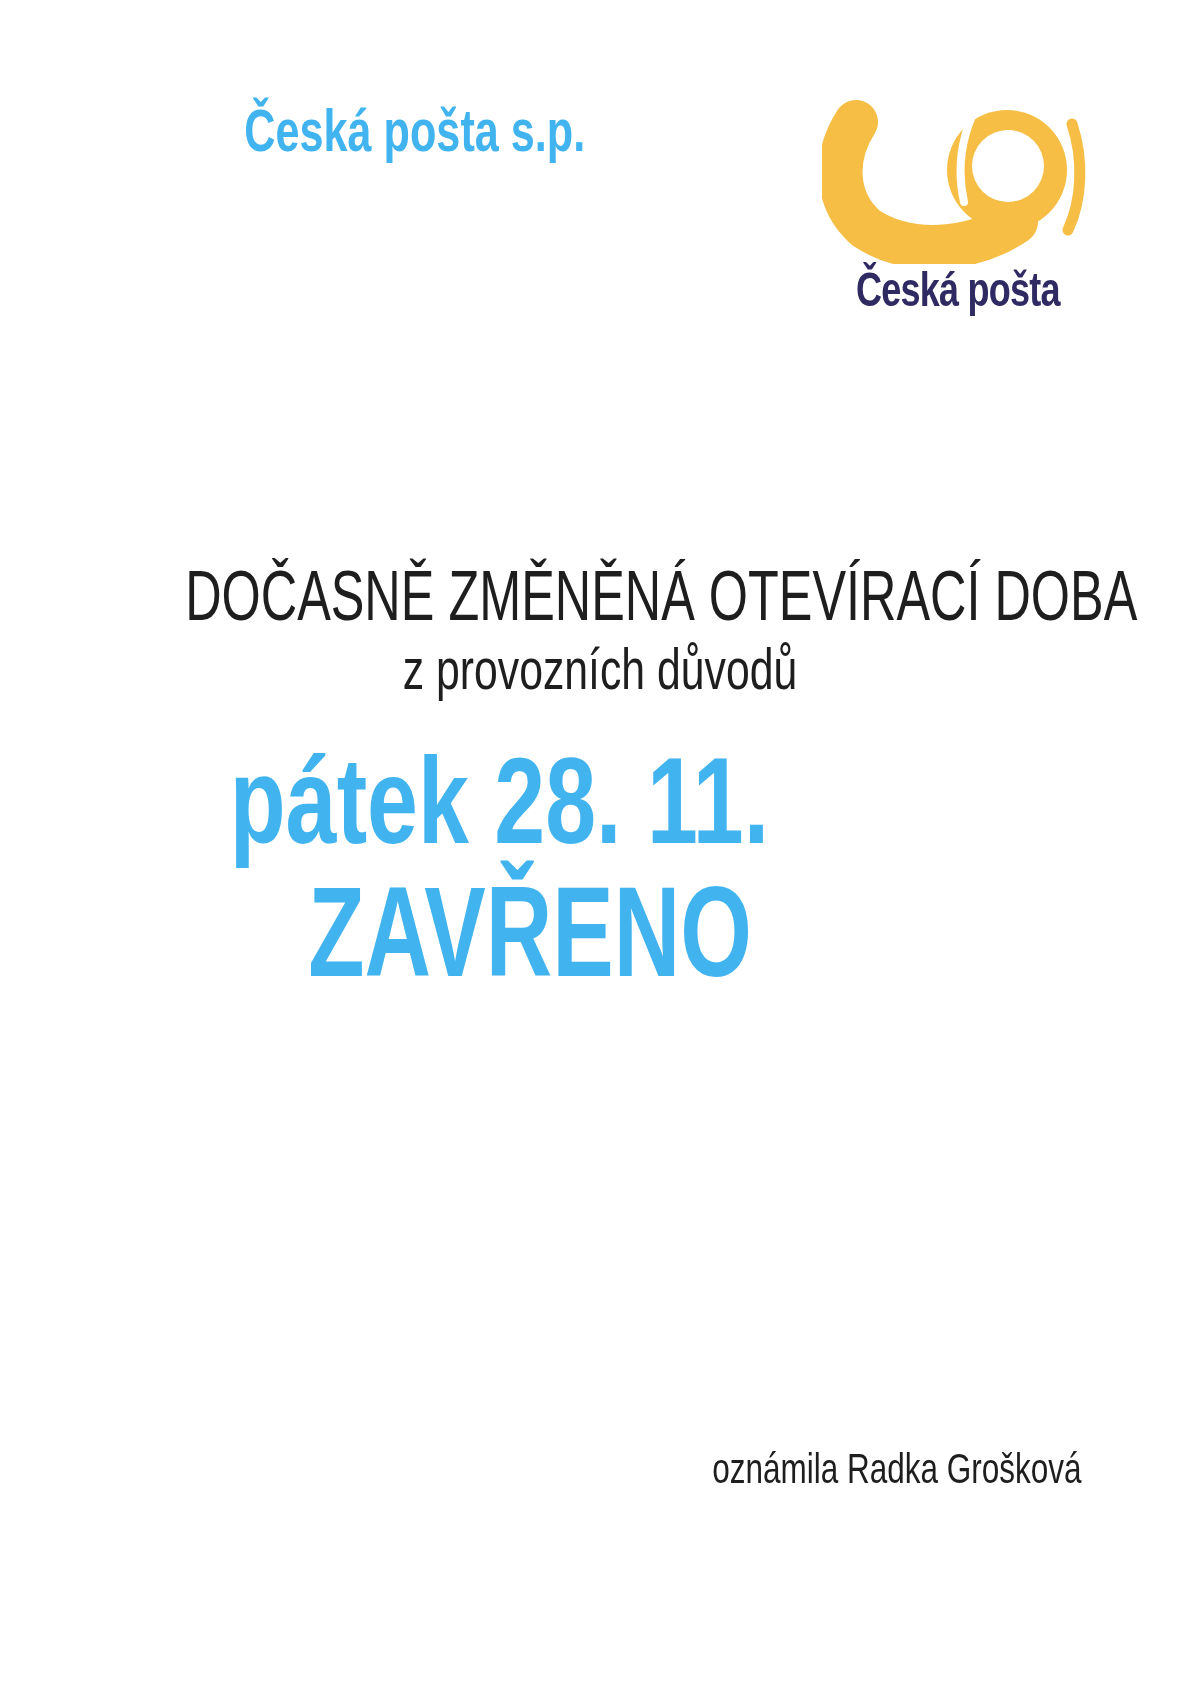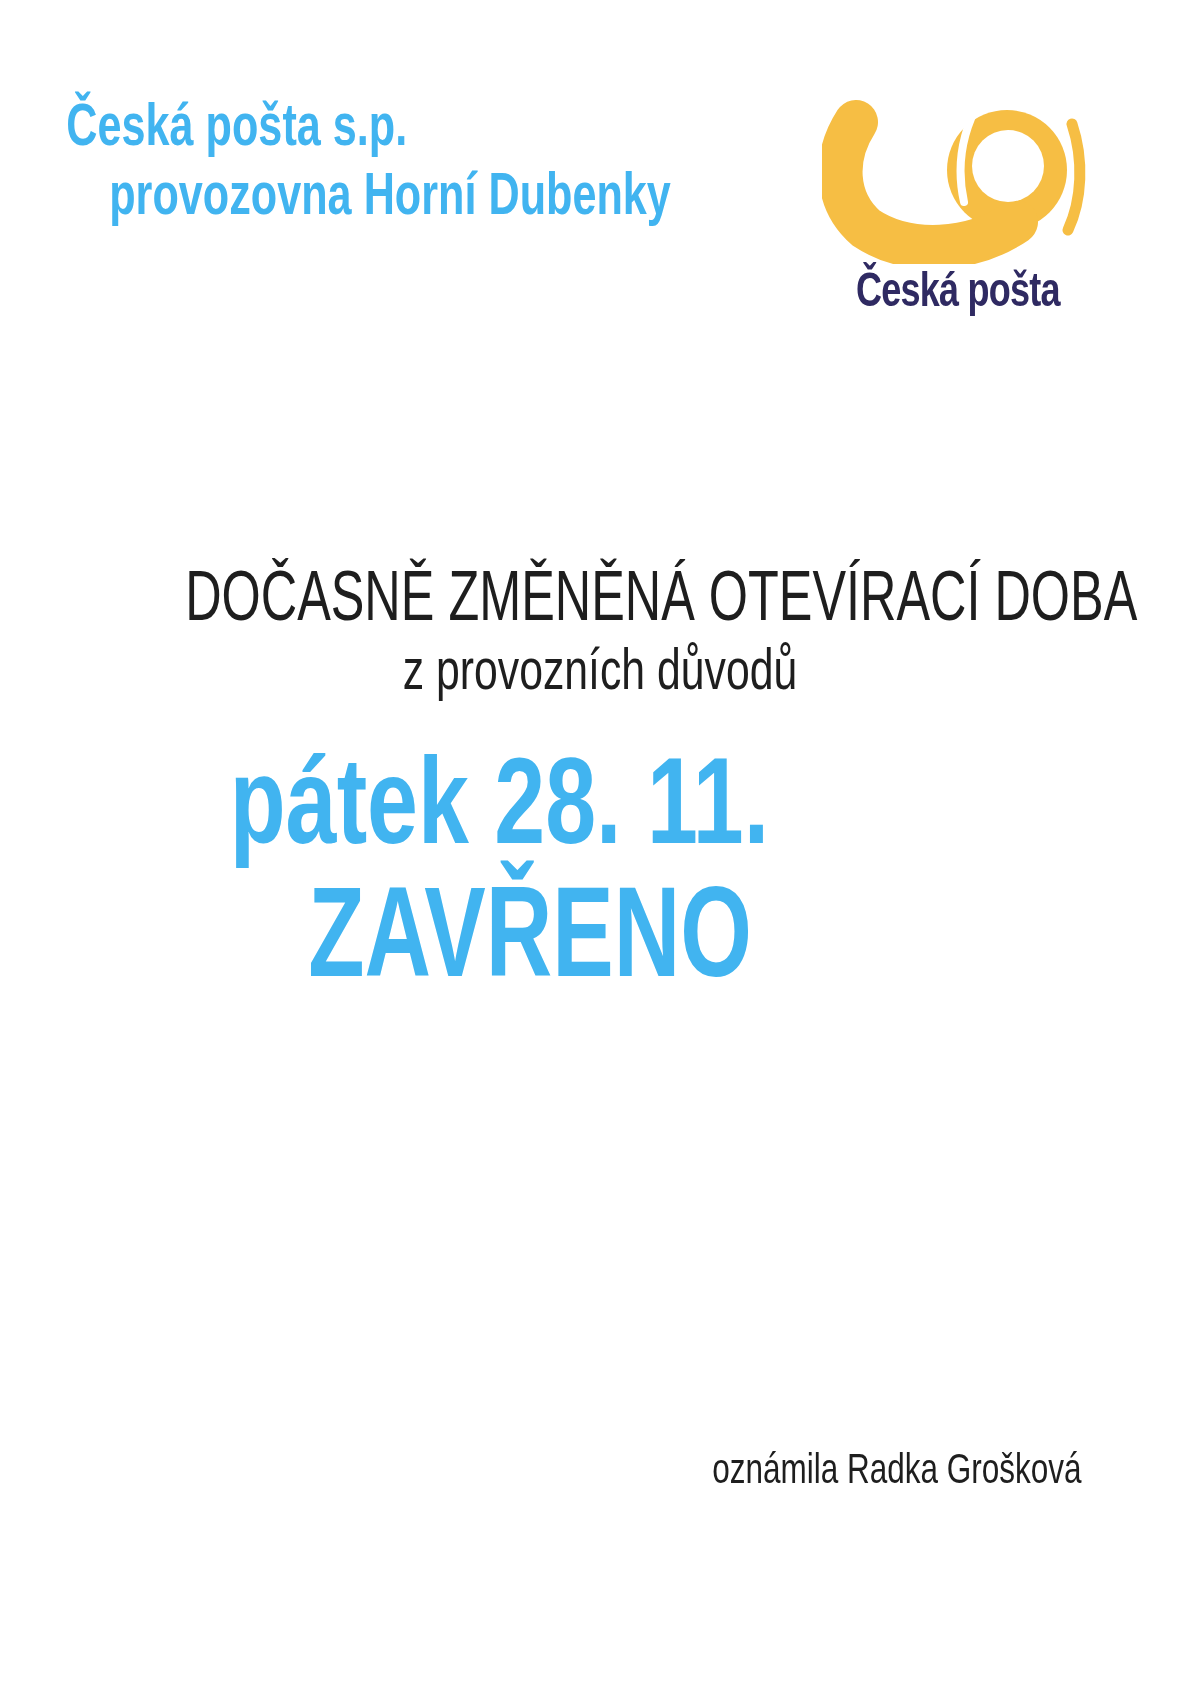--- a/index.html
+++ b/index.html
@@ -27,21 +27,22 @@
     display:inline-block;
     transform:scaleX(var(--sx,0.75));
     transform-origin:center center;
     white-space:nowrap;
   }
   .cond.right{transform-origin:right center;}
 
   
   .header-title{
     position:absolute;
-    top:90px;left:0;width:830px;
+    top:96px;left:0;width:830px;
+    text-align:center;
     color:var(--accent-blue);
     font-weight:bold;
     font-size:60px;
     line-height:1.15;
   }
   .header-title .line{display:block;--sx:0.72;}
 
   .logo{
     position:absolute;
     top:100px;right:104px;
@@ -114,21 +115,20 @@
   }
   .footer .line{display:block;text-align:right;--sx:0.75;}
 </style>
 </head>
 <body>
 
 <div class="page">
 
   <div class="header-title">
     <span class="line"><span class="cond">Česká pošta s.p.</span></span>
-    <span class="line"><span class="cond">provozovna Horní Dubenky</span></span>
   </div>
 
   <div class="logo">
     <svg viewBox="0 -8 272 164" width="272" height="164" aria-hidden="true">
 
       <circle cx="185" cy="62" r="60" fill="var(--logo-yellow)"></circle>
 
       <path d="M 34 14 C 12 48 12 92 44 120 C 86 148 150 144 194 114" fill="none" stroke="var(--logo-yellow)" stroke-width="44" stroke-linecap="round"></path>
 
       <circle cx="186" cy="58" r="36" fill="#ffffff"></circle>

